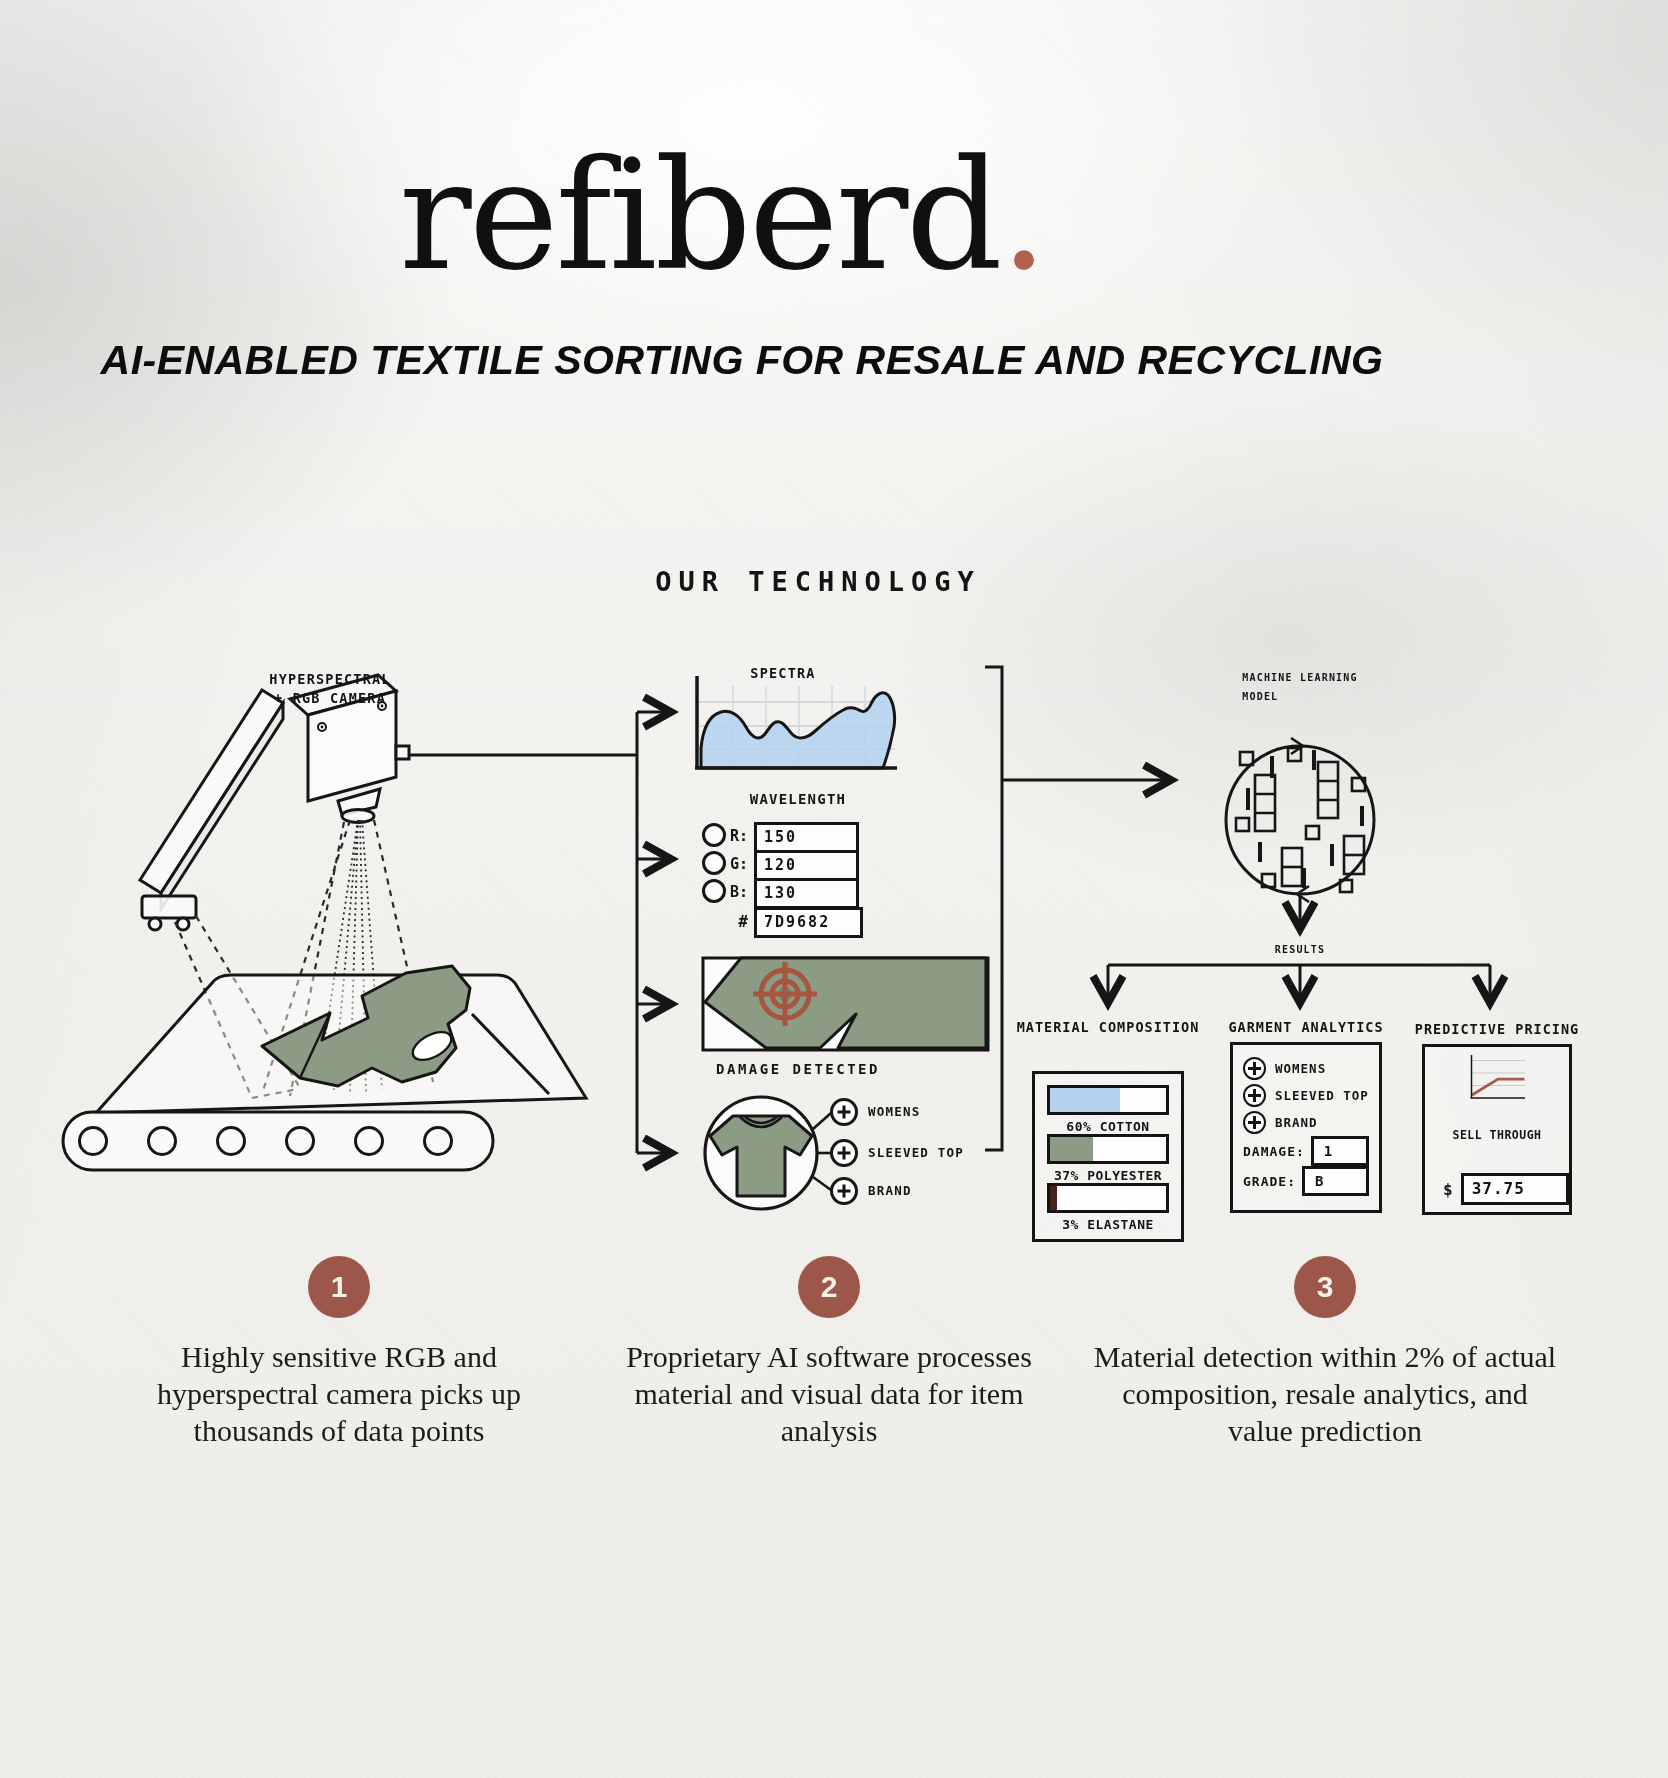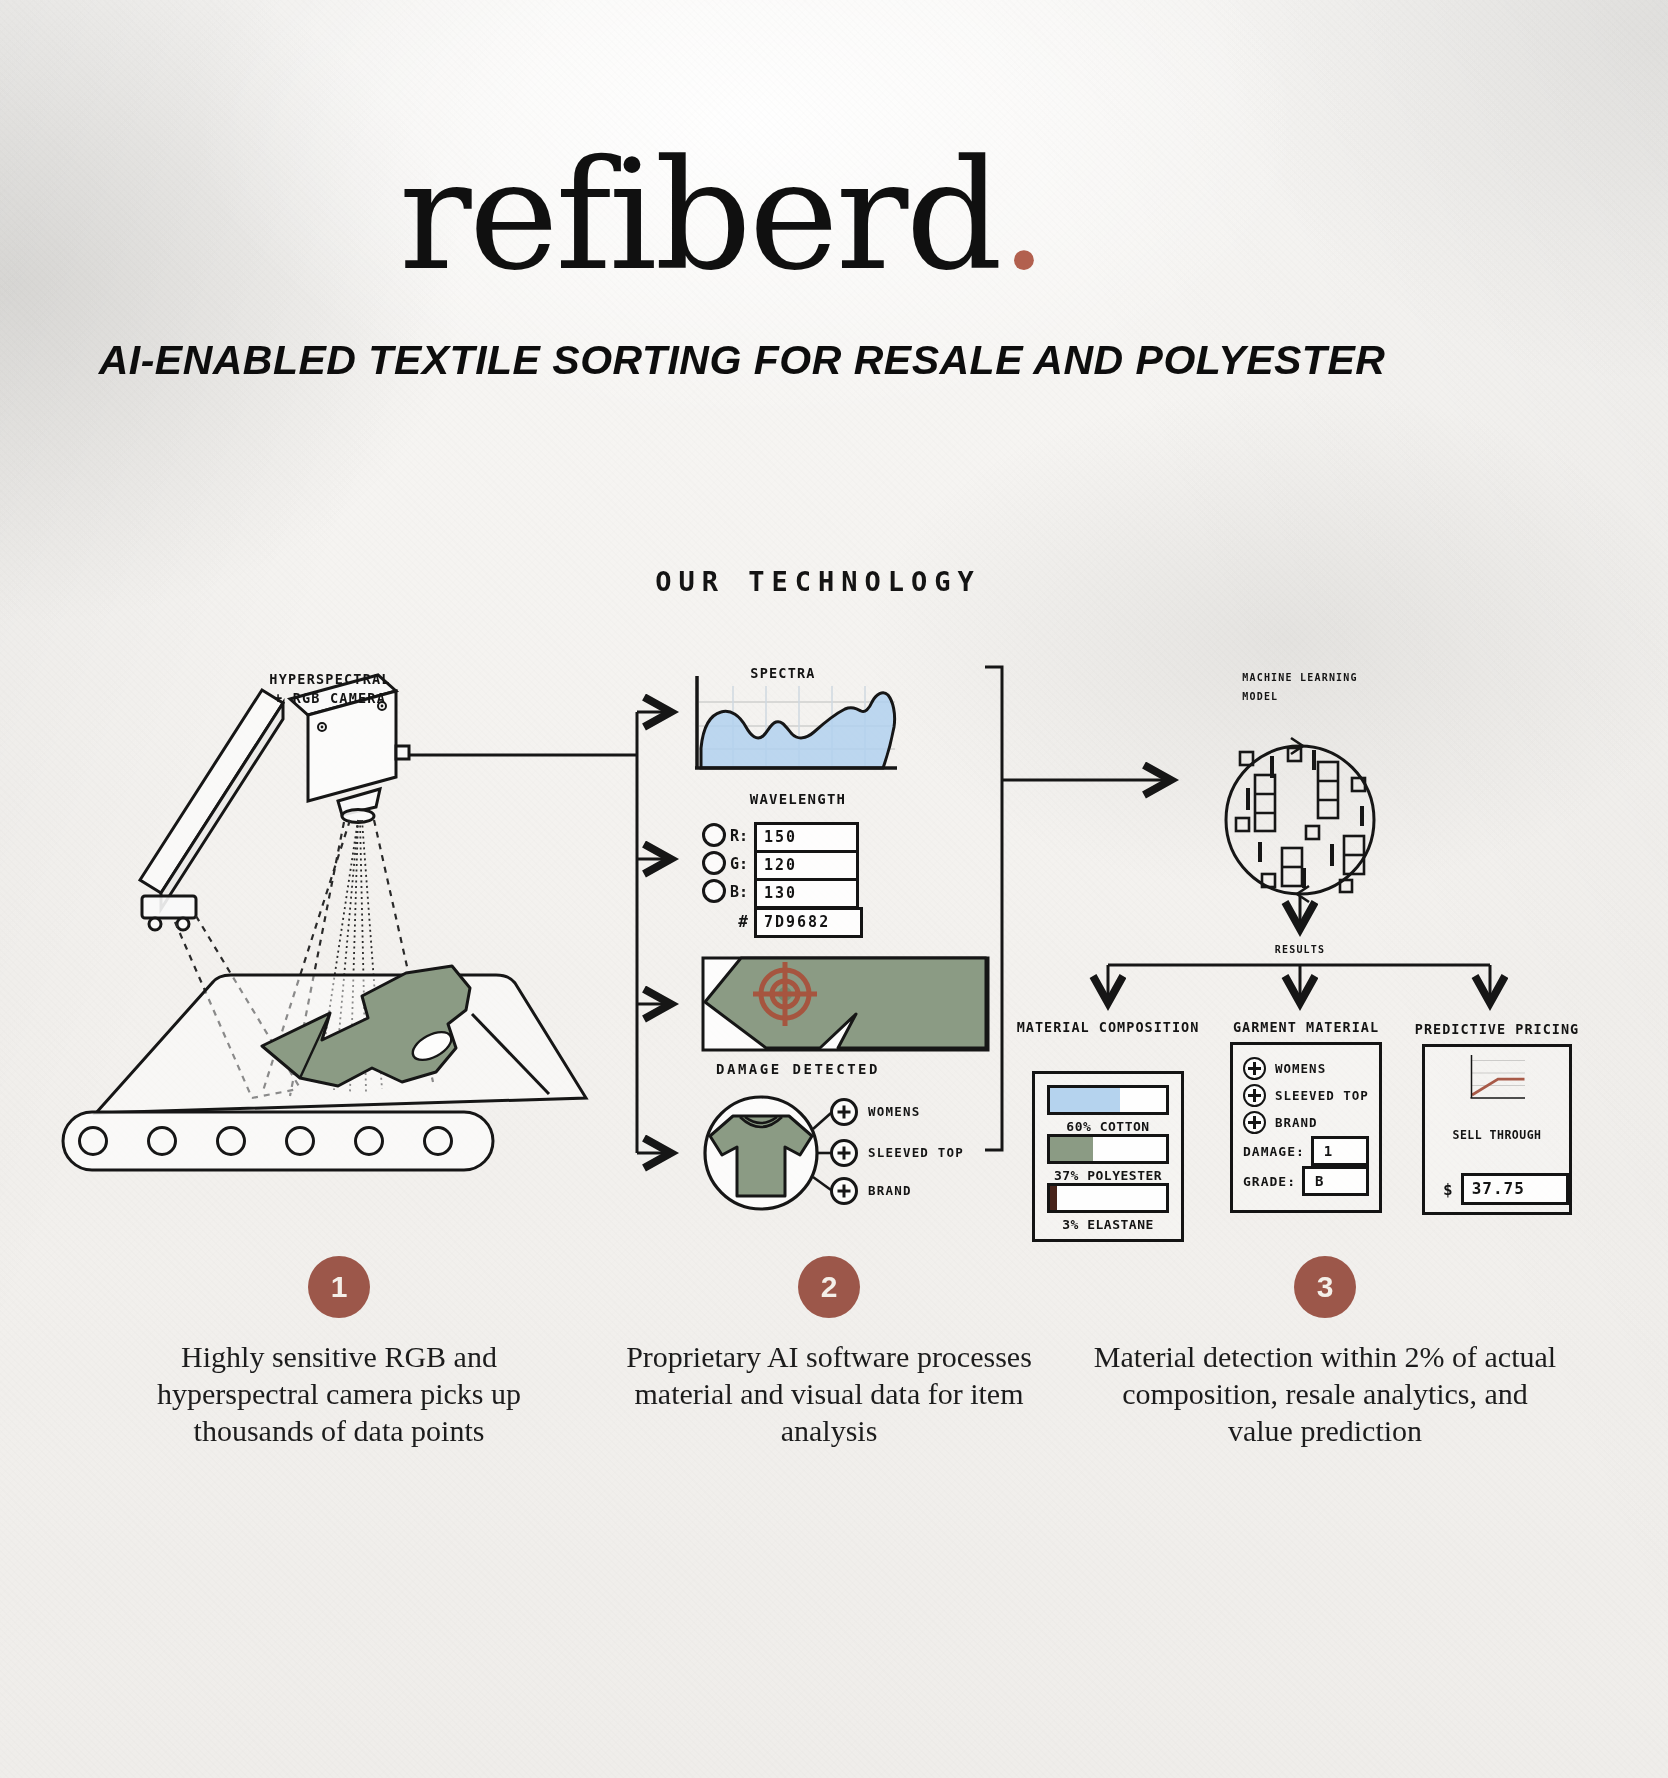--- a/index.html
+++ b/index.html
@@ -222,21 +222,21 @@
         <rect x="1360" y="806" width="4" height="20"></rect>
         <rect x="1258" y="842" width="4" height="20"></rect>
         <rect x="1330" y="844" width="4" height="22"></rect>
         <rect x="1302" y="868" width="4" height="20"></rect>
       </g>
     </g>
   </svg>
 
   <div class="txt logo cx nowrap" style="left:722px;top:140px;"><span>refiberd</span><span class="logo-dot">.</span></div>
 
-  <div class="txt tagline cx nowrap" style="left:742px;top:337px;">AI-ENABLED TEXTILE SORTING FOR RESALE AND POLYESTER</div>
+  <div class="txt tagline cx nowrap" style="left:742px;top:337px;">AI-ENABLED TEXTILE SORTING FOR RESALE AND RECYCLING</div>
 
   <div class="txt mono section-title cx nowrap" style="left:818px;top:566px;">OUR TECHNOLOGY</div>
 
   <div class="txt mono dlabel cx" style="left:330px;top:670px;text-align:center;">
     <div>HYPERSPECTRAL</div>
     <div>+ RGB CAMERA</div>
   </div>
 
   <div class="txt mono dlabel cx" style="left:783px;top:664px;">SPECTRA</div>
   <div class="txt mono dlabel cx" style="left:798px;top:790px;font-size:14px;">WAVELENGTH</div>
@@ -286,21 +286,21 @@
       </div>
       <div>
         <div class="bar-track">
             <div class="bar-fill" style="width: 6%; background: rgb(72, 35, 26);"></div>
           </div>
         <div class="bar-label mono">3% ELASTANE</div>
       </div>
     </div>
   </div>
 
-  <div class="txt mono panel-title cx nowrap" style="left:1306px;top:1019px;">GARMENT MATERIAL</div>
+  <div class="txt mono panel-title cx nowrap" style="left:1306px;top:1019px;">GARMENT ANALYTICS</div>
   <div class="panel" style="left:1230px;top:1042px;width:152px;height:171px;">
     <div class="ga-body">
       <div class="ga-row">
           <span class="plus"></span>
           <span class="mono ga-tag">WOMENS</span>
         </div>
       <div class="ga-row">
           <span class="plus"></span>
           <span class="mono ga-tag">SLEEVED TOP</span>
         </div>

